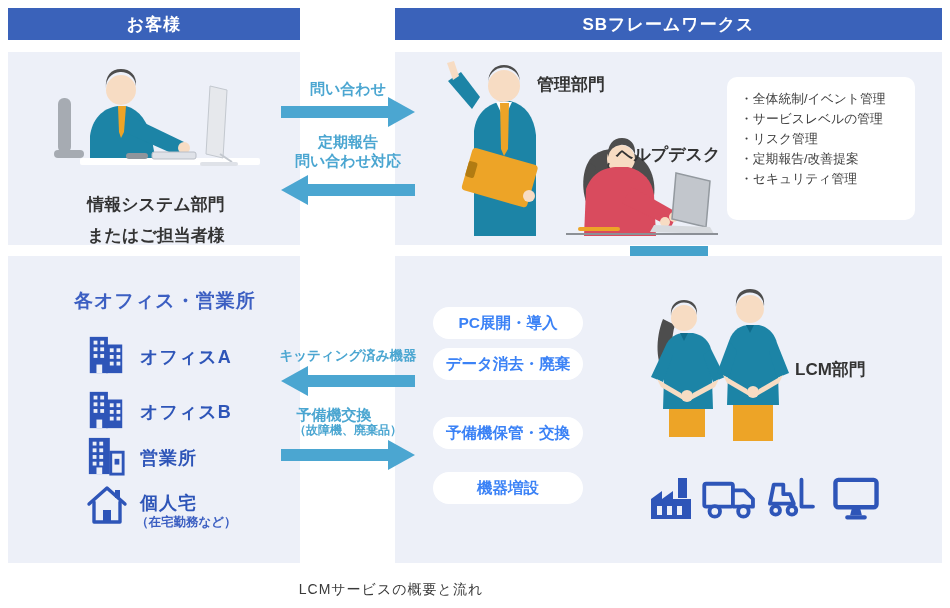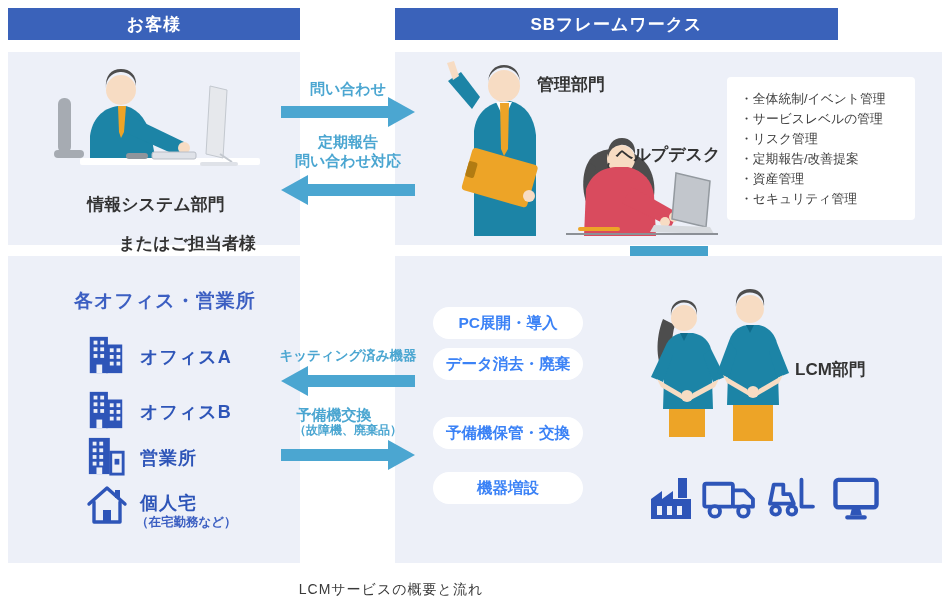--- a/index.html
+++ b/index.html
@@ -2,21 +2,21 @@
 <html><head>
 <meta charset="utf-8">
 <style>
   * { margin:0; padding:0; box-sizing:border-box; }
   body { font-family:"Liberation Sans", sans-serif; background:#ffffff; }
   .stage { position:relative; width:950px; height:608px; background:#ffffff; overflow:hidden; }
 
   .hdr { position:absolute; height:32px; background:#3a62ba; color:#ffffff; font-weight:bold;
          font-size:17px; display:flex; align-items:center; justify-content:center; letter-spacing:1px; }
   #hdr-left  { left:8px;   top:8px; width:292px; }
-  #hdr-right { left:395px; top:8px; width:443px; }
+  #hdr-right { left:395px; top:8px; width:547px; }
 
   .panel { position:absolute; background:#edf0f8; }
   #panel-tl { left:8px;   top:52px;  width:292px; height:193px; }
   #panel-tr { left:395px; top:52px;  width:547px; height:193px; }
   #panel-bl { left:8px;   top:256px; width:292px; height:307px; }
   #panel-br { left:395px; top:256px; width:547px; height:307px; }
 
   #connector { position:absolute; left:630px; top:246px; width:78px; height:10px; background:#45a2cc; }
 
   .illus { position:absolute; }
@@ -38,28 +38,28 @@
   #arr1-head { left:388px; top:97px; }
   #arr2-head { left:281px; top:175px; }
   #arr2-body { left:307px; top:184px; width:108px; }
   #arr3-head { left:281px; top:366px; }
   #arr3-body { left:307px; top:375px; width:108px; }
   #arr4-body { left:281px; top:449px; width:108px; }
   #arr4-head { left:388px; top:440px; }
 
   .cust-caption { position:absolute; width:200px; left:56px; text-align:center;
                   font-size:17px; font-weight:bold; color:#333; }
-  #cust-cap1 { top:193px; } #cust-cap2 { top:232px;text-align:right; }
+  #cust-cap1 { top:193px; } #cust-cap2 { top:224px; }
 
   .role-label { position:absolute; font-size:17px; font-weight:bold; color:#333; }
   #role1 { left:537px; top:73px; }
   #role2 { left:616px; top:143px; }
 
   #svc-box { position:absolute; left:727px; top:77px; width:188px; height:143px;
-             background:#ffffff; border-radius:4px; padding:12px 8px 0 13px; }
+             background:#ffffff; border-radius:10px; padding:12px 8px 0 13px; }
   .svc-item { font-size:12.8px; color:#3d3d3d; line-height:20px; white-space:nowrap; }
 
   #sites-title { position:absolute; left:74px; top:288px; font-size:19px; font-weight:bold;
                  color:#3c5fc2; letter-spacing:1px; }
   .site-icon { position:absolute; left:85px; }
   #site-icon-0 { top:334px; } #site-icon-1 { top:389px; } #site-icon-2 { top:436px; } #site-icon-3 { top:484px; }
   .site-label { position:absolute; left:140px; font-size:18px; font-weight:bold; color:#2e55b8; letter-spacing:1px; }
   #site-lbl-0 { top:345px; } #site-lbl-1 { top:400px; } #site-lbl-2 { top:446px; } #site-lbl-3 { top:491px; }
   #site-note { position:absolute; left:136px; top:514px; font-size:12.5px; color:#3c5fc2; font-weight:bold; }
 
@@ -151,21 +151,20 @@
   </svg>
 
   <div class="role-label" id="role1">管理部門</div>
   <div class="role-label" id="role2">ヘルプデスク</div>
 
   <div id="svc-box">
     <div class="svc-item">・全体統制/イベント管理</div>
     <div class="svc-item">・サービスレベルの管理</div>
     <div class="svc-item">・リスク管理</div>
     <div class="svc-item">・定期報告/改善提案</div>
-    <div class="svc-item">・資産管理</div>
     <div class="svc-item">・セキュリティ管理</div>
   </div>
 
   <div id="sites-title">各オフィス・営業所</div>
 
   <svg class="site-icon" id="site-icon-0" width="42" height="42" viewBox="0 0 44 44">
     <rect x="5" y="3" width="19" height="38" fill="#2e55b8"></rect>
     <rect x="22" y="11" width="17" height="30" fill="#2e55b8"></rect>
     <g fill="#edf0f8">
       <rect x="9" y="7" width="4" height="4"></rect>

